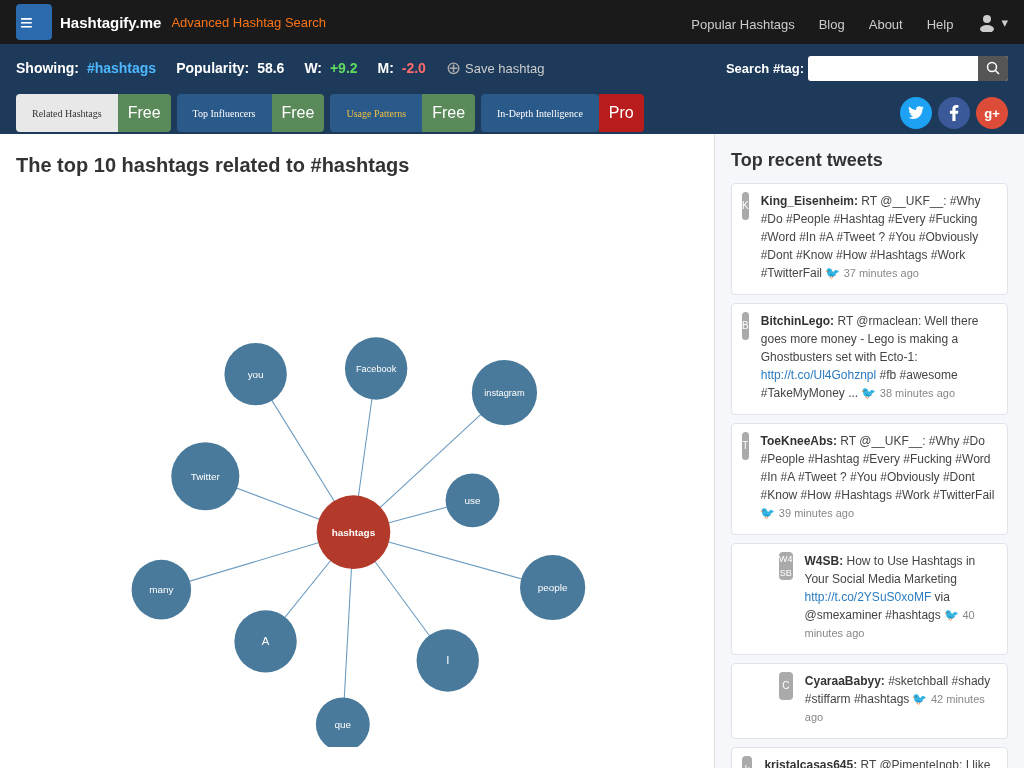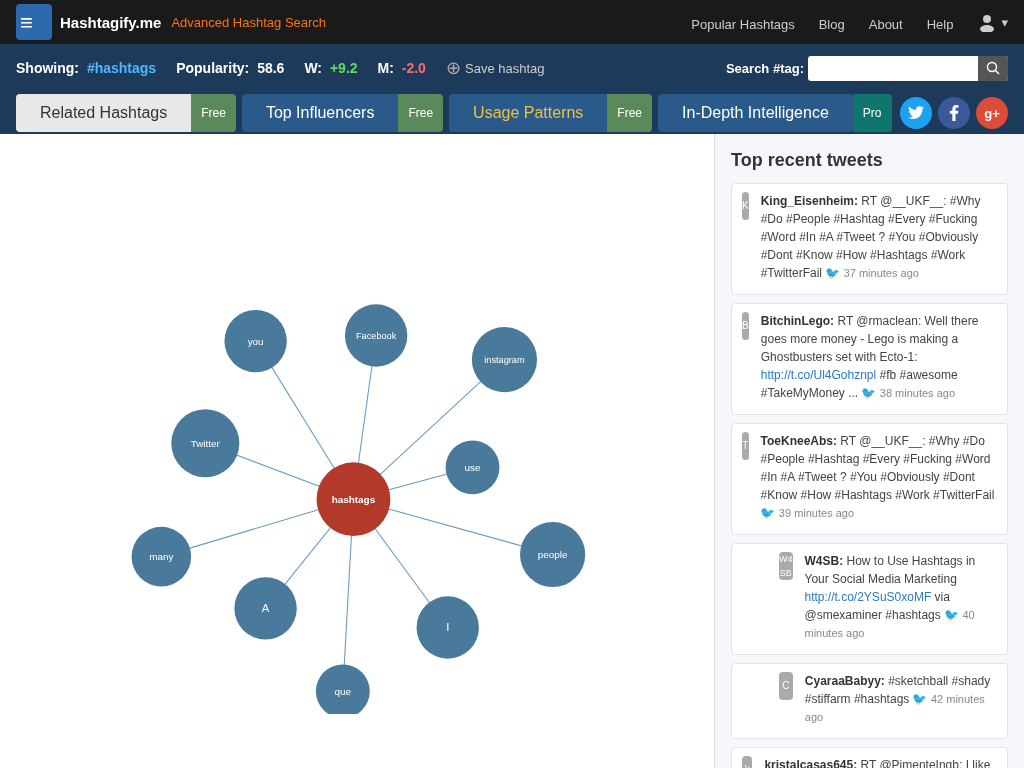--- a/index.html
+++ b/index.html
@@ -48,27 +48,28 @@
     #tab-bar {
       background: #1e3a5a;
       display: flex;
       align-items: center;
       padding: 0 16px;
       height: 42px;
       gap: 2px;
     }
     .tab { display: flex; align-items: center; height: 38px; border-radius: 4px 4px 0 0; }
     .tab-label {
-      padding: 0 24px; font-size: 16px; color: #fff; cursor: pointer;
+      padding: 0 16px; font-size: 10px; color: #fff; cursor: pointer;
       background: #2a5a8a; height: 100%; display: flex; align-items: center;
       border-radius: 4px 0 0 4px;
+      font-family: Liberation Serif, serif;
     }
     .tab-label.active { background: #e8e8e8; color: #333; }
     .tab-badge {
-      padding: 0 10px; font-size: 12px; height: 100%; display: flex; align-items: center;
+      padding: 0 10px; font-size: 16px; height: 100%; display: flex; align-items: center;
       border-radius: 0 4px 4px 0; cursor: pointer;
     }
     .tab-badge.free { background: #5a8a5a; color: #fff; }
     .tab-badge.pro { background: #4a7ab0; color: #fff; }
     .tab-label.usage { color: #f0c040; background: #2a5a8a; }
     #tab-social { margin-left: auto; display: flex; gap: 6px; }
     .social-btn {
       width: 32px; height: 32px; border-radius: 50%; display: flex; align-items: center;
       justify-content: center; color: #fff; font-size: 14px; font-weight: bold; cursor: pointer;
     }
@@ -202,21 +203,21 @@
   <div class="tab" style="margin-left:4px;">
     <div class="tab-label">Top Influencers</div>
     <div class="tab-badge free">Free</div>
   </div>
   <div class="tab" style="margin-left:4px;">
     <div class="tab-label usage" style="color:#f0c040;">Usage Patterns</div>
     <div class="tab-badge free">Free</div>
   </div>
   <div class="tab" style="margin-left:4px;">
     <div class="tab-label" style="border-radius:4px;">In-Depth Intelligence</div>
-    <div class="tab-badge pro" style="border-radius:0 4px 4px 0; background:#0f766e;">Pro</div>
+    <div class="tab-badge pro" style="border-radius:0 4px 4px 0; background:#b91c1c;">Pro</div>
   </div>
   <div id="tab-social">
     <div class="social-btn twitter">
       <svg width="16" height="14" viewBox="0 0 16 14">
         <path d="M16 1.66a6.6 6.6 0 01-1.88.52A3.3 3.3 0 0015.56.24a6.6 6.6 0 01-2.08.8A3.28 3.28 0 008.07 4a9.32 9.32 0 01-6.77-3.43 3.28 3.28 0 001.01 4.38 3.27 3.27 0 01-1.48-.41v.04a3.28 3.28 0 002.63 3.22 3.3 3.3 0 01-1.48.06 3.29 3.29 0 003.07 2.28A6.6 6.6 0 010 11.56 9.3 9.3 0 005.03 13c6.04 0 9.34-5 9.34-9.34l-.01-.43A6.67 6.67 0 0016 1.66z" fill="#fff"></path>
       </svg>
     </div>
     <div class="social-btn facebook">
       <svg width="10" height="16" viewBox="0 0 10 16">
         <path d="M6.5 16V8.71h2.46l.37-2.85H6.5V4.04c0-.82.23-1.39 1.41-1.39H9.4V.11C9.12.08 8.17 0 7.06 0 4.87 0 3.36 1.35 3.36 3.84v2.02H.9v2.85h2.46V16z" fill="#fff"></path>
@@ -224,20 +225,21 @@
     </div>
     <div class="social-btn google">
       <span style="font-size:13px;font-weight:bold;">g+</span>
     </div>
   </div>
 </div>
 
 <div id="main-content">
 
   <div id="left-panel">
+    <h2 id="graph-title">The top 10 hashtags related to #hashtags</h2>
 
     <svg id="network-svg" viewBox="0 0 680 790">
 
       <line x1="335" y1="487" x2="197" y2="264" stroke="#6a9abf" stroke-width="1.5"></line>
       <line x1="335" y1="487" x2="367" y2="256" stroke="#6a9abf" stroke-width="1.5"></line>
       <line x1="335" y1="487" x2="548" y2="290" stroke="#6a9abf" stroke-width="1.5"></line>
       <line x1="335" y1="487" x2="126" y2="408" stroke="#6a9abf" stroke-width="1.5"></line>
       <line x1="335" y1="487" x2="503" y2="442" stroke="#6a9abf" stroke-width="1.5"></line>
       <line x1="335" y1="487" x2="64" y2="568" stroke="#6a9abf" stroke-width="1.5"></line>
       <line x1="335" y1="487" x2="211" y2="641" stroke="#6a9abf" stroke-width="1.5"></line>

